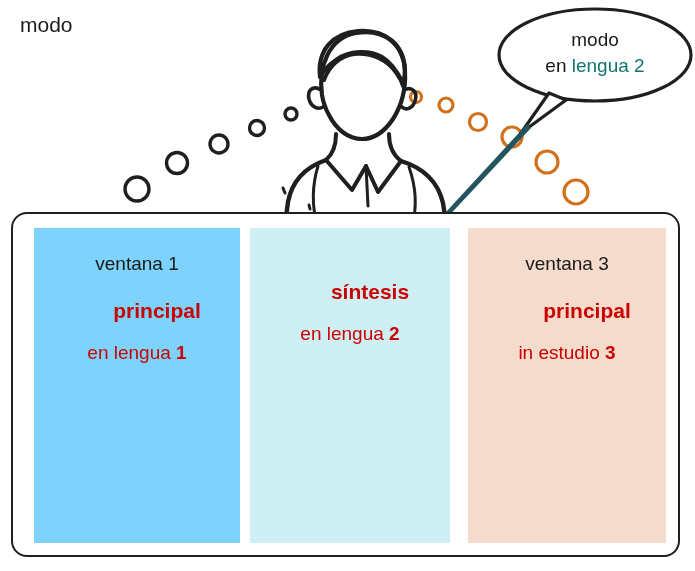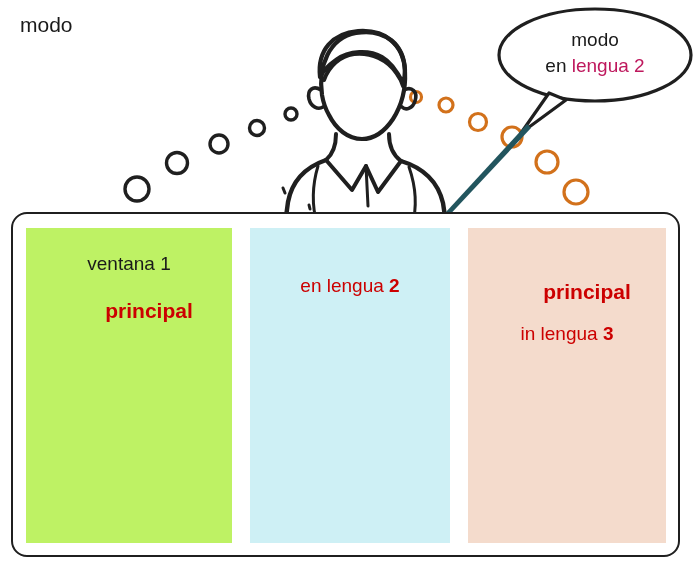--- a/index.html
+++ b/index.html
@@ -59,21 +59,21 @@
     position: absolute;
     left: 505px;
     top: 27px;
     width: 180px;
     text-align: center;
     font-size: 19px;
     line-height: 1.35;
     color: #1a1a1a;
   }
   .balloon-line2 { white-space: nowrap; }
-  .accent-orange { color: #be185d; }
+  .accent-orange { color: #0f766e; }
 
   
   #panel {
     position: absolute;
     left: 11px;
     top: 212px;
     width: 669px;
     height: 345px;
     border: 2.5px solid #1f1f1f;
     border-radius: 16px;
@@ -81,21 +81,21 @@
     background: #ffffff;
   }
 
   .col {
     position: absolute;
     top: 228px;
     width: 206px;
     height: 315px;
     box-sizing: border-box;
   }
-  #col1 { left: 26px;  background: #bef264; }
+  #col1 { left: 34px;  background: #7dd3fc; }
   #col2 { left: 250px; background: #CEF0F5; width: 200px; }
   #col3 { left: 468px; background: #F4DBCC; width: 198px; }
 
   .col-inner {
     padding-top: 26px;
     text-align: center;
   }
   .col-window {
     font-size: 19px;
     line-height: 1;
@@ -215,30 +215,33 @@
     <div>modo</div>
     <div class="balloon-line2"><span>en </span><span class="accent-orange">lengua 2</span></div>
   </div>
 
   <div id="panel"></div>
 
   <div class="col" id="col1">
     <div class="col-inner">
       <div class="col-window">ventana 1</div>
       <div class="col-role">principal</div>
+      <div class="col-lang"><span>en lengua </span><b>1</b></div>
     </div>
   </div>
 
   <div class="col" id="col2">
     <div class="col-inner">
+      <div class="col-role">síntesis</div>
       <div class="col-lang"><span>en lengua </span><b>2</b></div>
     </div>
   </div>
 
   <div class="col" id="col3">
     <div class="col-inner">
+      <div class="col-window">ventana 3</div>
       <div class="col-role">principal</div>
-      <div class="col-lang"><span>in lengua </span><b>3</b></div>
+      <div class="col-lang"><span>in estudio </span><b>3</b></div>
     </div>
   </div>
 
 
 </div>
 
 </body></html>

